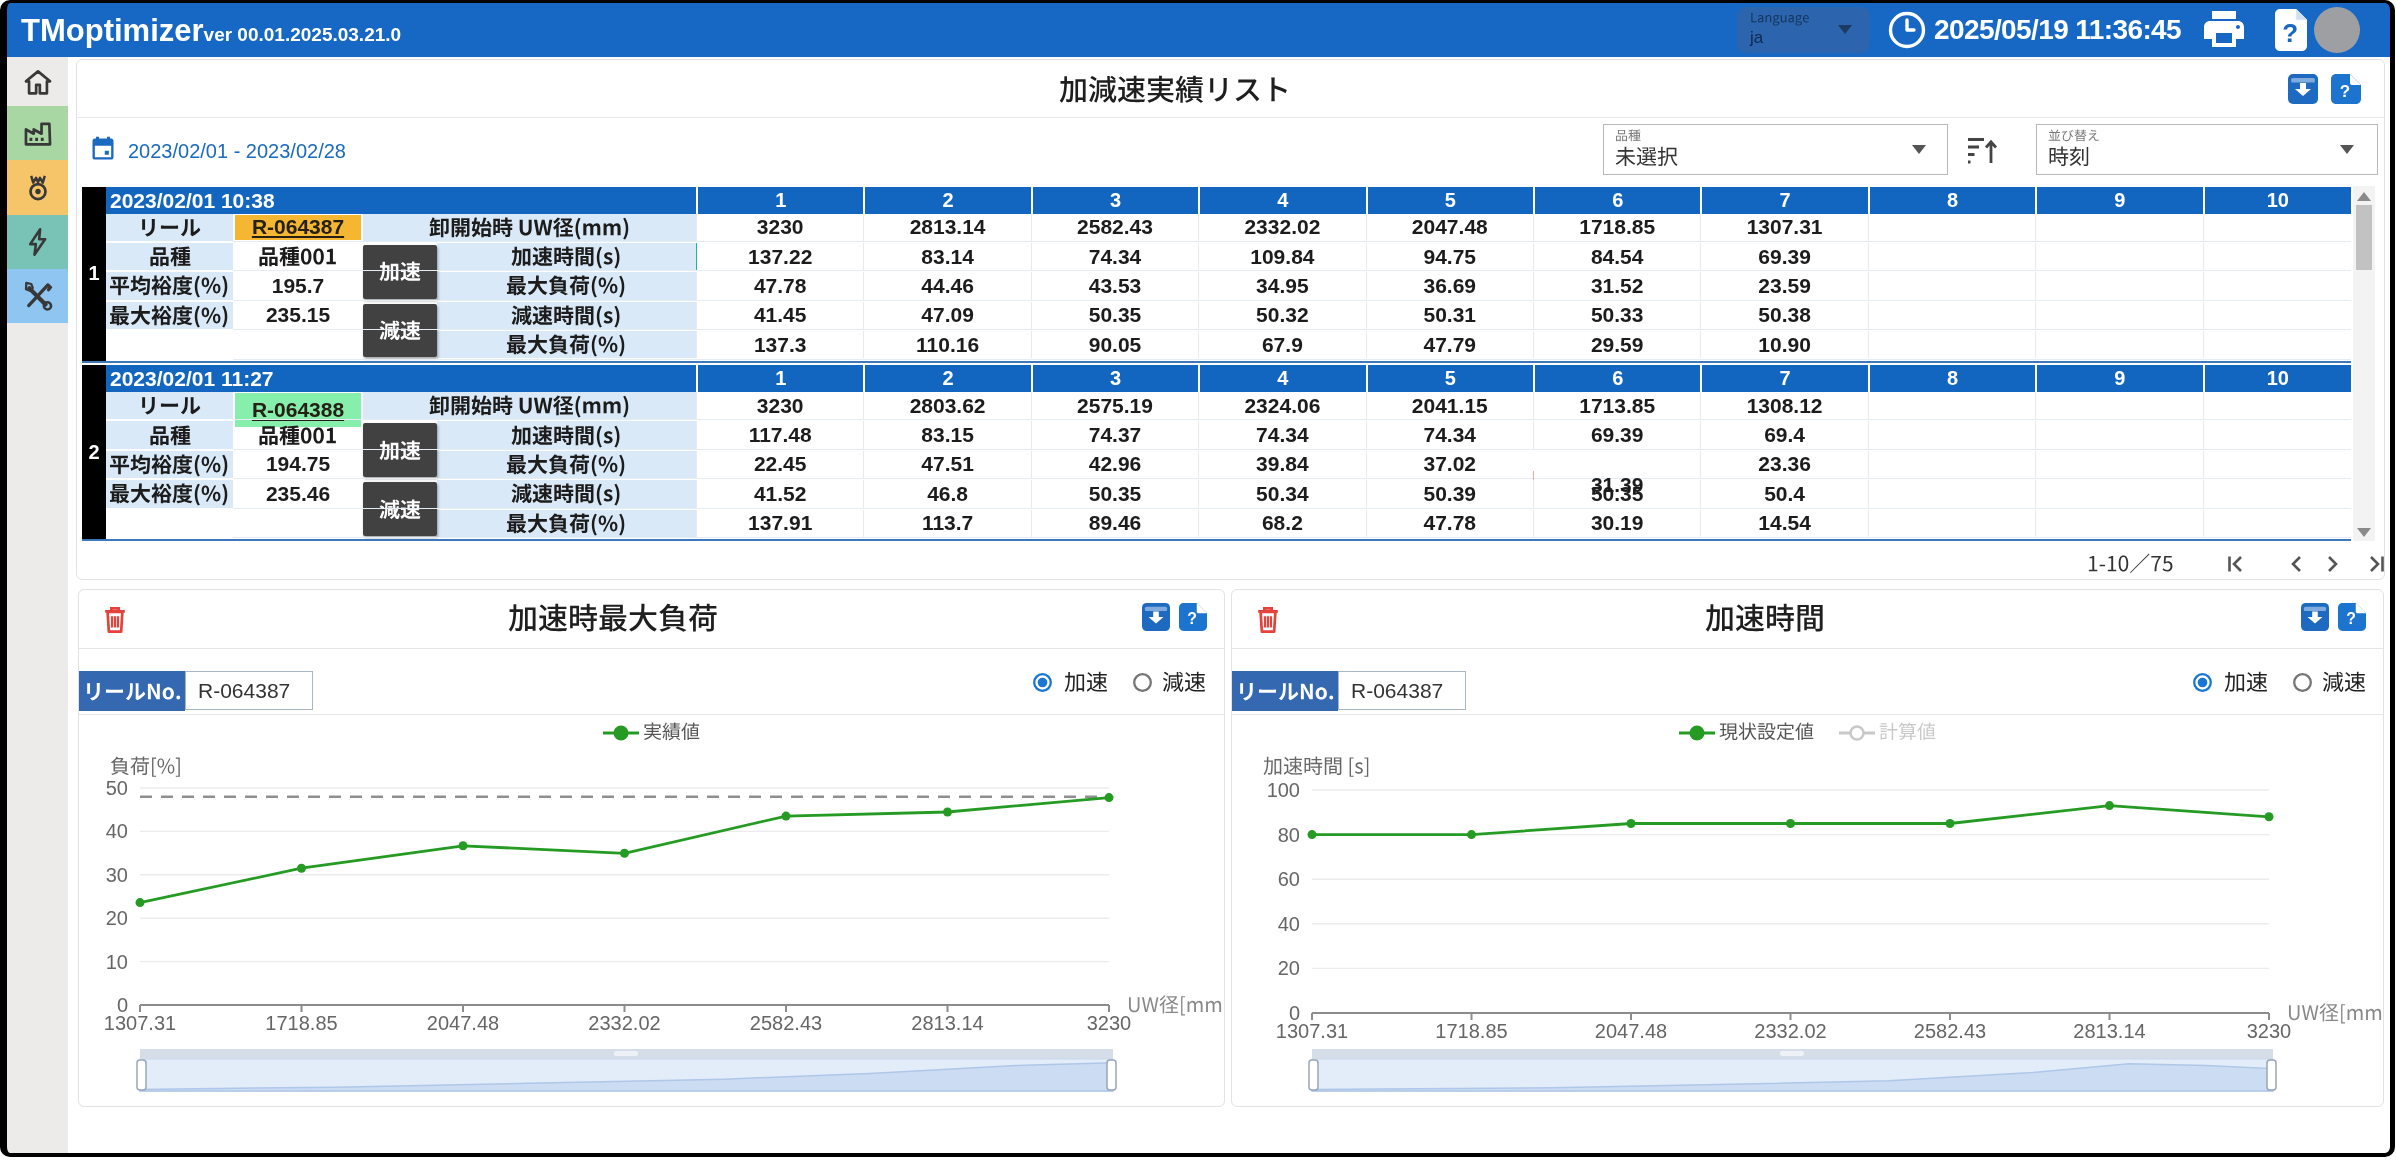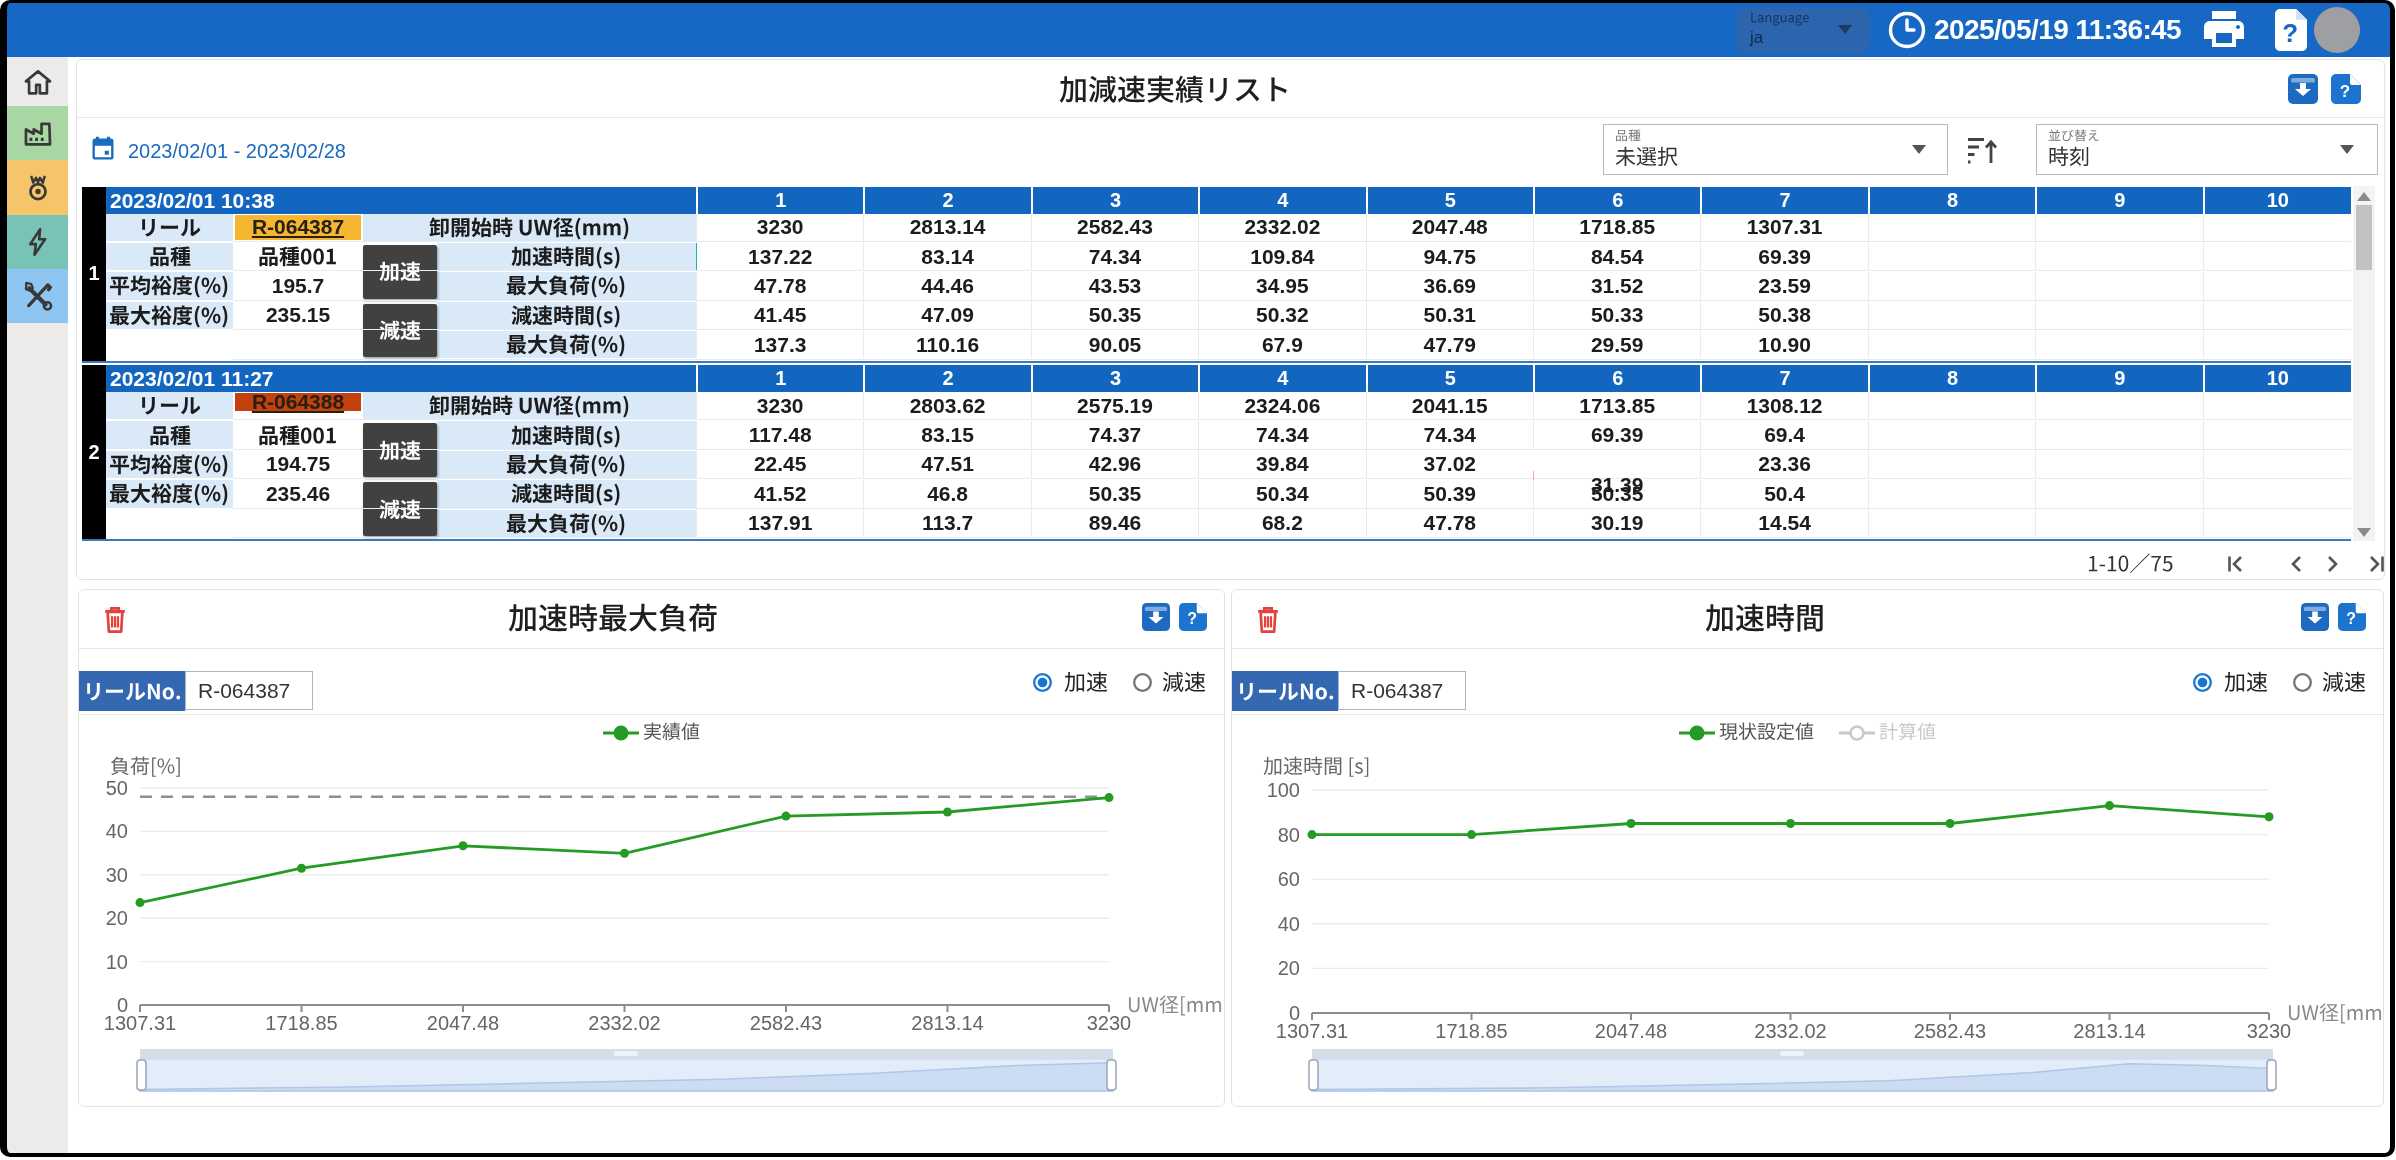--- a/index.html
+++ b/index.html
@@ -36,20 +36,21 @@
         <path id="t23" d="M251 -400H763V-306H251ZM251 -249H763V-155H251ZM251 -549H763V-457H251ZM590 -37C695 1 802 47 864 82L943 40C872 5 755 -43 648 -79ZM346 -80C275 -39 157 0 57 24C75 38 102 68 114 84C212 54 338 4 417 -47ZM324 -705H568C548 -673 522 -638 495 -611H236C268 -641 298 -673 324 -705ZM325 -839C275 -749 180 -640 49 -560C68 -549 93 -525 105 -507C130 -523 154 -541 176 -559V-93H840V-611H585C618 -650 651 -695 674 -736L623 -769L611 -766H370C383 -785 396 -804 407 -823Z M1351 -553V-483H1779V-16C1779 0 1773 5 1754 6C1736 6 1672 6 1604 4C1615 24 1627 55 1631 75C1718 75 1774 74 1808 63C1841 51 1852 30 1852 -15V-483H1951V-553ZM1262 -602C1209 -487 1121 -378 1028 -306C1043 -290 1068 -256 1077 -241C1111 -269 1144 -302 1176 -339V79H1250V-434C1282 -481 1310 -530 1334 -579ZM1363 -390V-47H1433V-107H1681V-390ZM1433 -327H1612V-170H1433ZM1636 -840V-760H1362V-840H1289V-760H1062V-691H1289V-599H1362V-691H1636V-599H1711V-691H1944V-760H1711V-840Z M2106 170H2304V118H2174V-739H2304V-792H2106Z M2543 -284C2644 -284 2710 -369 2710 -517C2710 -663 2644 -746 2543 -746C2443 -746 2377 -663 2377 -517C2377 -369 2443 -284 2543 -284ZM2543 -340C2485 -340 2446 -400 2446 -517C2446 -634 2485 -690 2543 -690C2601 -690 2640 -634 2640 -517C2640 -400 2601 -340 2543 -340ZM2564 13H2626L3031 -746H2969ZM3054 13C3154 13 3220 -71 3220 -219C3220 -366 3154 -449 3054 -449C2954 -449 2888 -366 2888 -219C2888 -71 2954 13 3054 13ZM3054 -43C2996 -43 2956 -102 2956 -219C2956 -336 2996 -393 3054 -393C3111 -393 3152 -336 3152 -219C3152 -102 3111 -43 3054 -43Z M3293 170H3492V-792H3293V-739H3423V118H3293Z"></path>
         <path id="t24" d="M361 13C510 13 624 -67 624 -302V-733H535V-300C535 -124 458 -68 361 -68C265 -68 190 -124 190 -300V-733H98V-302C98 -67 211 13 361 13Z M902 0H1012L1121 -442C1133 -500 1147 -553 1158 -609H1162C1174 -553 1185 -500 1198 -442L1309 0H1421L1572 -733H1484L1405 -334C1392 -255 1378 -176 1365 -96H1359C1341 -176 1325 -256 1307 -334L1205 -733H1120L1019 -334C1001 -255 983 -176 967 -96H963C948 -176 934 -255 919 -334L842 -733H747Z M1857 -839C1811 -766 1718 -680 1635 -626C1647 -611 1667 -581 1675 -565C1768 -625 1867 -722 1928 -811ZM2408 -723C2370 -655 2315 -597 2251 -548C2188 -597 2137 -656 2103 -723ZM1974 -787V-723H2092L2037 -704C2076 -628 2128 -563 2192 -507C2109 -456 2014 -418 1918 -394C1932 -379 1950 -352 1957 -334C2060 -363 2161 -405 2249 -463C2330 -407 2425 -365 2530 -339C2540 -358 2560 -388 2577 -403C2478 -424 2387 -459 2310 -507C2395 -575 2465 -661 2509 -768L2461 -790L2447 -787ZM1987 -241V-175H2211V-18H1923V49H2558V-18H2285V-175H2504V-241H2285V-376H2211V-241ZM1890 -642C1826 -533 1721 -426 1622 -357C1635 -341 1657 -305 1665 -289C1705 -319 1745 -355 1785 -395V79H1858V-476C1896 -521 1930 -568 1958 -616Z M2705 170H2903V118H2773V-739H2903V-792H2705Z M3029 0H3121V-394C3170 -450 3216 -477 3257 -477C3326 -477 3358 -434 3358 -332V0H3449V-394C3500 -450 3544 -477 3586 -477C3655 -477 3687 -434 3687 -332V0H3778V-344C3778 -482 3725 -557 3614 -557C3547 -557 3491 -514 3434 -453C3412 -517 3368 -557 3284 -557C3219 -557 3163 -516 3115 -464H3113L3104 -543H3029Z M3955 0H4047V-394C4096 -450 4142 -477 4183 -477C4252 -477 4284 -434 4284 -332V0H4375V-394C4426 -450 4470 -477 4512 -477C4581 -477 4613 -434 4613 -332V0H4704V-344C4704 -482 4651 -557 4540 -557C4473 -557 4417 -514 4360 -453C4338 -517 4294 -557 4210 -557C4145 -557 4089 -516 4041 -464H4039L4030 -543H3955Z"></path>
         <path id="t25" d="M566 -724V67H657V-5H823V59H918V-724ZM657 -96V-633H823V-96ZM184 -830 183 -659H52V-567H181C174 -322 145 -113 25 17C48 32 81 63 96 85C229 -64 263 -296 273 -567H403C396 -203 387 -71 366 -43C357 -29 348 -26 333 -26C314 -26 274 -27 230 -30C246 -4 256 37 258 65C303 67 349 68 377 63C408 58 428 48 449 18C480 -26 487 -176 495 -613C496 -626 496 -659 496 -659H275L277 -830Z M1053 -763C1116 -719 1190 -651 1221 -604L1296 -666C1261 -714 1186 -778 1123 -820ZM1268 -452H1047V-364H1176V-127C1128 -90 1075 -51 1030 -23L1078 75C1132 31 1181 -10 1226 -51C1291 28 1378 60 1505 65C1620 70 1825 68 1939 63C1944 34 1959 -11 1970 -34C1844 -24 1619 -21 1506 -26C1395 -30 1313 -62 1268 -132ZM1444 -523H1579V-413H1444ZM1671 -523H1813V-413H1671ZM1579 -843V-748H1319V-667H1579V-597H1357V-339H1533C1476 -263 1384 -191 1297 -155C1317 -137 1344 -105 1358 -83C1438 -124 1520 -197 1579 -277V-59H1671V-271C1734 -196 1816 -126 1891 -85C1905 -108 1934 -142 1955 -159C1869 -195 1770 -267 1708 -339H1905V-597H1671V-667H1946V-748H1671V-843Z M2441 -200C2490 -148 2542 -75 2563 -27L2644 -76C2622 -125 2566 -194 2517 -244ZM2627 -845V-730H2424V-648H2627V-537H2386V-453H2757V-352H2389V-269H2757V-23C2757 -9 2752 -5 2736 -4C2720 -4 2664 -4 2608 -6C2621 20 2635 58 2639 83C2717 83 2769 81 2804 67C2839 53 2849 28 2849 -21V-269H2957V-352H2849V-453H2966V-537H2720V-648H2930V-730H2720V-845ZM2280 -409V-197H2158V-409ZM2280 -493H2158V-695H2280ZM2070 -781V-26H2158V-112H2368V-781Z M3600 -163V-81H3395V-163ZM3600 -232H3395V-310H3600ZM3874 -803H3539V-449H3825V-35C3825 -17 3819 -12 3802 -11C3786 -11 3739 -10 3689 -12V-382H3309V42H3395V-9H3668C3680 17 3693 59 3697 84C3782 84 3838 82 3873 67C3909 51 3921 21 3921 -34V-803ZM3369 -596V-521H3179V-596ZM3369 -663H3179V-733H3369ZM3825 -596V-519H3629V-596ZM3825 -663H3629V-733H3825ZM3085 -803V85H3179V-451H3458V-803Z"></path>
         <path id="t26" d="M510 -572H837V-471H510ZM510 -411H837V-309H510ZM510 -733H837V-632H510ZM31 -149 50 -77C149 -106 283 -146 409 -183L399 -250L261 -211V-436H384V-505H261V-719H393V-789H49V-719H188V-505H61V-436H188V-191ZM440 -796V-245H529C512 -114 467 -24 290 25C305 39 325 68 333 86C529 26 584 -85 603 -245H702V-21C702 52 719 73 791 73C806 73 874 73 889 73C949 73 968 41 975 -82C955 -87 925 -99 910 -110C908 -8 903 8 881 8C866 8 813 8 802 8C778 8 774 4 774 -21V-245H910V-796Z M1741 -774C1785 -719 1836 -642 1860 -596L1920 -634C1896 -680 1843 -752 1798 -806ZM1049 -674C1096 -615 1152 -537 1175 -486L1237 -528C1212 -577 1155 -653 1106 -709ZM1589 -838V-605L1588 -545H1356V-471H1583C1568 -306 1512 -120 1327 30C1347 43 1373 63 1388 78C1539 -47 1609 -197 1640 -344C1695 -156 1782 -6 1918 78C1930 59 1955 30 1973 16C1816 -70 1723 -252 1675 -471H1951V-545H1662L1663 -605V-838ZM1032 -194 1076 -130C1127 -176 1188 -234 1247 -290V78H1321V-841H1247V-382C1168 -309 1086 -237 1032 -194Z M2086 -537V-478H2384V-537ZM2090 -805V-745H2382V-805ZM2086 -404V-344H2384V-404ZM2038 -674V-611H2419V-674ZM2497 -808V-688C2497 -618 2482 -535 2385 -472C2400 -462 2429 -437 2440 -422C2547 -493 2568 -600 2568 -686V-741H2740V-562C2740 -491 2758 -471 2820 -471C2832 -471 2877 -471 2890 -471C2943 -471 2962 -501 2968 -619C2948 -623 2919 -635 2904 -646C2903 -550 2899 -537 2882 -537C2872 -537 2838 -537 2831 -537C2814 -537 2812 -540 2812 -563V-808ZM2432 -407V-338H2812C2782 -261 2736 -196 2680 -143C2624 -198 2580 -263 2551 -337L2484 -315C2518 -231 2565 -158 2625 -96C2554 -45 2473 -8 2387 14C2401 30 2421 61 2428 80C2519 53 2606 12 2680 -45C2748 10 2828 52 2920 79C2931 60 2953 30 2970 15C2881 -7 2803 -45 2737 -94C2814 -169 2873 -267 2907 -391L2858 -410L2846 -407ZM2084 -269V69H2150V23H2383V-269ZM2150 -206H2317V-39H2150Z M3222 -377C3201 -195 3146 -52 3035 34C3053 46 3084 72 3097 85C3162 28 3211 -48 3246 -140C3338 31 3487 66 3696 66H3930C3933 44 3947 8 3958 -10C3909 -9 3737 -9 3700 -9C3642 -9 3587 -12 3538 -21V-225H3836V-295H3538V-462H3795V-534H3211V-462H3460V-42C3378 -72 3315 -130 3275 -235C3285 -276 3294 -321 3300 -368ZM3082 -725V-507H3156V-654H3841V-507H3918V-725H3538V-840H3459V-725Z M4569 -393H4825V-310H4569ZM4569 -256H4825V-172H4569ZM4569 -529H4825V-448H4569ZM4498 -587V-115H4898V-587H4682L4693 -671H4954V-738H4701L4710 -835L4635 -840L4627 -738H4351V-671H4621L4611 -587ZM4340 -536V79H4410V30H4960V-37H4410V-536ZM4264 -836C4208 -684 4115 -534 4016 -437C4030 -420 4051 -381 4058 -363C4093 -399 4127 -441 4160 -487V78H4232V-600C4271 -669 4307 -742 4335 -815Z"></path>
         <path id="t27" d="M86 -537V-478H398V-537ZM91 -805V-745H399V-805ZM86 -404V-344H398V-404ZM38 -674V-611H436V-674ZM670 -837V-498H435V-424H670V80H745V-424H971V-498H745V-837ZM84 -269V69H151V23H395V-269ZM151 -206H328V-39H151Z M1252 -457H1764V-398H1252ZM1252 -350H1764V-290H1252ZM1252 -562H1764V-505H1252ZM1576 -845C1548 -768 1497 -695 1436 -647C1453 -640 1482 -624 1497 -613H1296L1353 -634C1346 -653 1331 -680 1315 -704H1487V-766H1223C1234 -786 1244 -806 1253 -826L1183 -845C1151 -767 1096 -689 1035 -638C1052 -628 1082 -608 1096 -596C1127 -625 1158 -663 1185 -704H1237C1257 -674 1277 -637 1287 -613H1177V-239H1311V-174L1310 -152H1056V-90H1286C1258 -48 1198 -6 1072 25C1088 39 1109 65 1119 81C1279 35 1346 -28 1372 -90H1642V78H1719V-90H1948V-152H1719V-239H1842V-613H1742L1796 -638C1786 -657 1768 -681 1748 -704H1940V-766H1620C1631 -786 1640 -807 1648 -828ZM1642 -152H1386L1387 -172V-239H1642ZM1505 -613C1532 -638 1559 -669 1583 -704H1663C1690 -675 1718 -639 1731 -613Z M2569 -393H2825V-310H2569ZM2569 -256H2825V-172H2569ZM2569 -529H2825V-448H2569ZM2498 -587V-115H2898V-587H2682L2693 -671H2954V-738H2701L2710 -835L2635 -840L2627 -738H2351V-671H2621L2611 -587ZM2340 -536V79H2410V30H2960V-37H2410V-536ZM2264 -836C2208 -684 2115 -534 2016 -437C2030 -420 2051 -381 2058 -363C2093 -399 2127 -441 2160 -487V78H2232V-600C2271 -669 2307 -742 2335 -815Z"></path>
         <path id="t28" d="M572 -716V65H644V-9H838V57H913V-716ZM644 -81V-643H838V-81ZM195 -827 194 -650H53V-577H192C185 -325 154 -103 28 29C47 41 74 64 86 81C221 -66 256 -306 265 -577H417C409 -192 400 -55 379 -26C370 -13 360 -9 345 -10C327 -10 284 -10 237 -14C250 7 257 39 259 61C304 64 350 65 378 61C407 57 426 48 444 22C475 -21 482 -167 490 -612C490 -623 490 -650 490 -650H267L269 -827Z M1060 -771C1124 -726 1199 -659 1231 -610L1291 -660C1255 -708 1180 -773 1114 -816ZM1262 -445H1049V-375H1189V-120C1139 -78 1081 -36 1036 -5L1075 72C1129 27 1180 -16 1228 -59C1292 20 1382 56 1513 61C1624 65 1831 63 1940 58C1943 35 1956 -1 1965 -18C1846 -10 1622 -7 1513 -12C1397 -16 1309 -51 1262 -124ZM1430 -528H1587V-400H1430ZM1660 -528H1826V-400H1660ZM1587 -839V-736H1318V-671H1587V-588H1360V-340H1547C1489 -256 1391 -175 1300 -136C1316 -122 1338 -97 1348 -79C1434 -123 1525 -204 1587 -293V-49H1660V-289C1725 -206 1818 -125 1899 -82C1910 -100 1933 -126 1950 -140C1861 -179 1757 -259 1694 -340H1899V-588H1660V-671H1945V-736H1660V-839Z M2445 -209C2496 -156 2550 -82 2572 -33L2636 -72C2613 -122 2556 -193 2505 -244ZM2631 -841V-721H2421V-654H2631V-527H2379V-459H2763V-346H2384V-279H2763V-10C2763 5 2758 9 2742 9C2726 10 2669 10 2608 8C2619 29 2630 59 2633 79C2714 79 2764 78 2796 66C2827 55 2837 34 2837 -9V-279H2954V-346H2837V-459H2964V-527H2705V-654H2922V-721H2705V-841ZM2291 -416V-185H2146V-416ZM2291 -484H2146V-706H2291ZM2076 -775V-35H2146V-117H2362V-775Z M3615 -169V-72H3380V-169ZM3615 -227H3380V-319H3615ZM3312 -378V38H3380V-13H3685V-378ZM3383 -600V-511H3165V-600ZM3383 -655H3165V-739H3383ZM3840 -600V-510H3615V-600ZM3840 -655H3615V-739H3840ZM3878 -797H3544V-452H3840V-20C3840 -2 3834 3 3817 4C3799 4 3738 5 3677 3C3688 24 3699 59 3703 80C3786 80 3840 79 3872 66C3905 53 3916 29 3916 -19V-797ZM3090 -797V81H3165V-454H3453V-797Z M4330 170H4528V118H4398V-739H4528V-792H4330Z M4796 13C4924 13 4993 -60 4993 -148C4993 -251 4907 -283 4828 -313C4767 -336 4711 -356 4711 -407C4711 -450 4743 -486 4812 -486C4860 -486 4898 -465 4935 -438L4979 -495C4938 -529 4878 -557 4811 -557C4692 -557 4624 -489 4624 -403C4624 -310 4706 -274 4782 -246C4842 -224 4906 -198 4906 -143C4906 -96 4871 -58 4799 -58C4734 -58 4686 -84 4638 -123L4594 -62C4645 -19 4719 13 4796 13Z M5064 170H5263V-792H5064V-739H5194V118H5064Z"></path>
       </defs>
     </svg>
     <div class="a" style="left:0;top:0;width:2395px;height:1157px;border:3px solid #000;border-left-width:7px;border-right-width:5px;border-bottom-width:4px;border-radius:10px;z-index:50;pointer-events:none"></div>
     <div class="a" style="left:3px;top:2px;width:2390px;height:55px;background:#1668c4;border-radius:7px 7px 0 0"></div>
+    <div class="a" style="left:21px;top:13px;color:#fff;font-weight:bold;font-size:31px">TMoptimizer<span style="font-size:19px">ver 00.01.2025.03.21.0</span></div>
     <div class="a" style="left:1737px;top:7px;width:133px;height:46px;background:#2c64ad;border-radius:9px"></div>
     <div class="a" style="left:1750px;top:11px">
       <svg width="59.4" height="13" viewBox="0 -870 4568 1000" style="overflow:visible;display:block">
         <use href="#t0" fill="#16365e"></use>
       </svg>
     </div>
     <div class="a" style="left:1750px;top:28px;color:#10294d;font-size:17px">ja</div>
     <svg class="a" style="left:1838px;top:25px" width="14" height="9">
       <path d="M0 0h14L7 9z" fill="#1d3a63"></path>
     </svg>
@@ -362,21 +363,21 @@
         </svg>
       </div>
     </div>
     <div class="a" style="left:106px;top:480.2px;width:127px;height:27.4px;background:#d9e9f7;">
       <div class="fc" style="width:100%;height:100%">
         <svg width="120.1" height="21" viewBox="0 -870 5719 1000" style="overflow:visible;display:block">
           <use href="#t9" fill="#1c1c1c"></use>
         </svg>
       </div>
     </div>
-    <div class="a" style="left:235px;top:393px;width:126px;height:18px;background:#c2410c">
+    <div class="a" style="left:235px;top:393px;width:126px;height:34px;background:#86efac">
       <div class="fc" style="width:100%;height:100%;font-size:21px;font-weight:bold;color:#262014;text-decoration:underline">R-064388</div>
     </div>
     <div class="a" style="left:233px;top:421.4px;width:130px;height:27.4px;">
       <div class="fc" style="width:100%;height:100%">
         <svg width="79.2" height="21" viewBox="0 -870 3770 1000" style="overflow:visible;display:block">
           <use href="#t10" fill="#1c1c1c"></use>
         </svg>
       </div>
     </div>
     <div class="a" style="left:233px;top:450.8px;width:130px;height:27.4px;">

